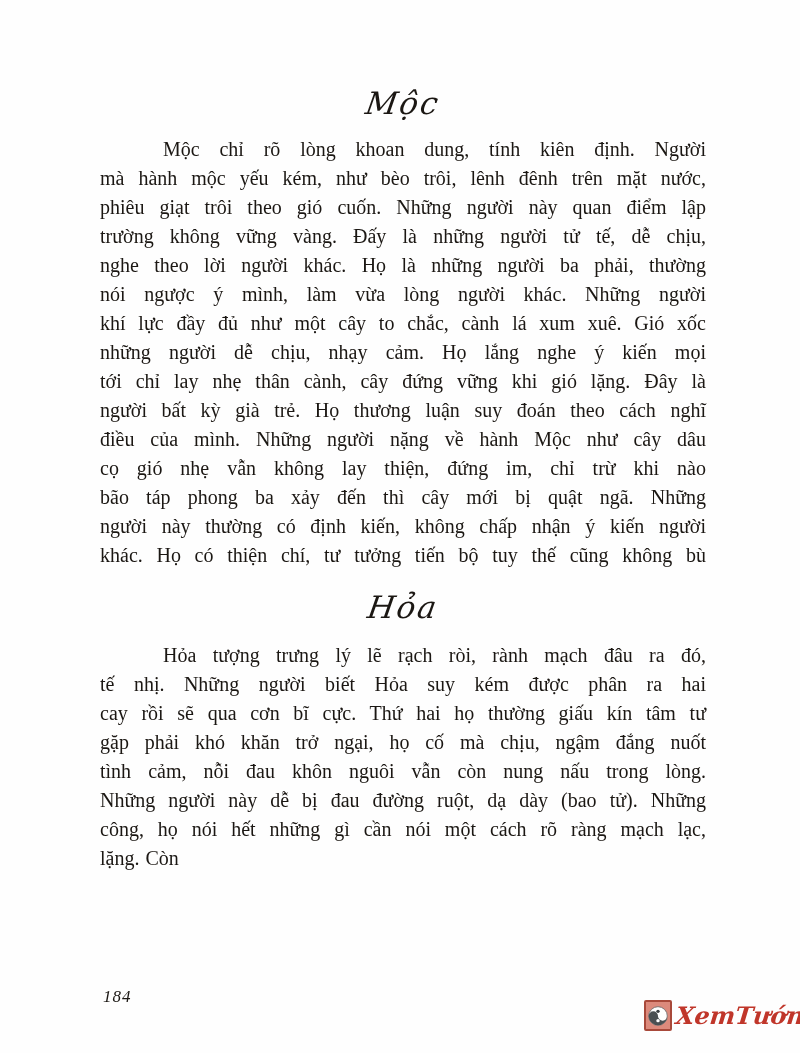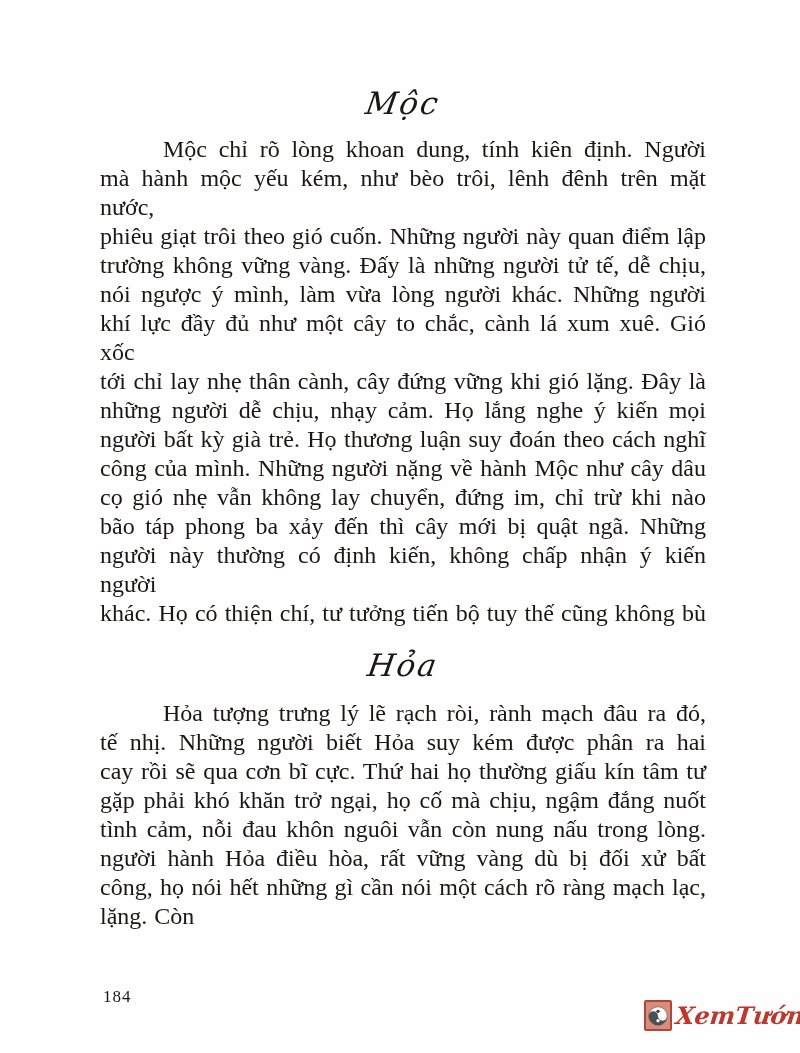--- a/index.html
+++ b/index.html
@@ -27,34 +27,35 @@
   .heading.later { margin-top: 18px; margin-bottom: 14px; }
   .heading-inner {
     display: inline-block;
     font-family: "DejaVu Serif", serif;
     font-style: italic;
     transform: skewX(-9deg);
     letter-spacing: 2px;
   }
   .para { margin: 0; }
   .line {
-    font-size: 24px;
+    font-size: 20px;
     line-height: 29px;
     text-align: justify;
     text-align-last: justify;
     word-spacing: 1px;
   }
   .line.first { text-indent: 63px; }
   .line.last { text-align-last: left; }
   .page-number {
     position: absolute;
     left: 103px;
     top: 987px;
     font-size: 17px;
     letter-spacing: 1px;
+    font-style: italic;
   }
   .watermark {
     position: absolute;
     left: 644px;
     top: 1000px;
     display: flex;
     align-items: center;
     gap: 4px;
   }
   .wm-box {
@@ -84,39 +85,40 @@
 
 <div class="page">
 
   <div class="content" id="sections">
       <div class="heading"><span class="heading-inner">Mộc</span></div>
       <div class="para">
         <div class="line first">Mộc chỉ rõ lòng khoan dung, tính kiên định. Người</div>
         <div class="line">mà hành mộc yếu kém, như bèo trôi, lênh đênh trên mặt nước,</div>
         <div class="line">phiêu giạt trôi theo gió cuốn. Những người này quan điểm lập</div>
         <div class="line">trường không vững vàng. Đấy là những người tử tế, dễ chịu,</div>
+        <div class="line">nghe theo lời người khác. Họ là những người ba phải, thường</div>
         <div class="line">nói ngược ý mình, làm vừa lòng người khác. Những người</div>
         <div class="line">khí lực đầy đủ như một cây to chắc, cành lá xum xuê. Gió xốc</div>
+        <div class="line">những người dễ chịu, nhạy cảm. Họ lắng nghe ý kiến mọi</div>
         <div class="line">tới chỉ lay nhẹ thân cành, cây đứng vững khi gió lặng. Đây là</div>
-        <div class="line">những người dễ chịu, nhạy cảm. Họ lắng nghe ý kiến mọi</div>
         <div class="line">người bất kỳ già trẻ. Họ thương luận suy đoán theo cách nghĩ</div>
-        <div class="line">công của mình. Những người nặng về hành Mộc như cây dâu</div>
-        <div class="line">cọ gió nhẹ vẫn không lay chuyển, đứng im, chỉ trừ khi nào</div>
+        <div class="line">điều của mình. Những người nặng về hành Mộc như cây dâu</div>
+        <div class="line">cọ gió nhẹ vẫn không lay thiện, đứng im, chỉ trừ khi nào</div>
         <div class="line">bão táp phong ba xảy đến thì cây mới bị quật ngã. Những</div>
         <div class="line">người này thường có định kiến, không chấp nhận ý kiến người</div>
         <div class="line">khác. Họ có thiện chí, tư tưởng tiến bộ tuy thế cũng không bù</div>
       </div>
       <div class="heading later"><span class="heading-inner">Hỏa</span></div>
       <div class="para">
         <div class="line first">Hỏa tượng trưng lý lẽ rạch ròi, rành mạch đâu ra đó,</div>
         <div class="line">tế nhị. Những người biết Hỏa suy kém được phân ra hai</div>
         <div class="line">cay rồi sẽ qua cơn bĩ cực. Thứ hai họ thường giấu kín tâm tư</div>
         <div class="line">gặp phải khó khăn trở ngại, họ cố mà chịu, ngậm đắng nuốt</div>
         <div class="line">tình cảm, nỗi đau khôn nguôi vẫn còn nung nấu trong lòng.</div>
-        <div class="line">người hành Hỏa điều hòa, rất vững vàng dù bị đối xử bất</div>
+        <div class="line">Những người này dễ bị đau đường ruột, dạ dày (bao tử). Những</div>
         <div class="line">công, họ nói hết những gì cần nói một cách rõ ràng mạch lạc,</div>
         <div class="line last">lặng. Còn</div>
       </div>
     </div>
 
   <div class="page-number">184</div>
 
   <div class="watermark">
     <span class="wm-box">
       <svg width="22" height="22" viewBox="0 0 26 26" aria-hidden="true">

